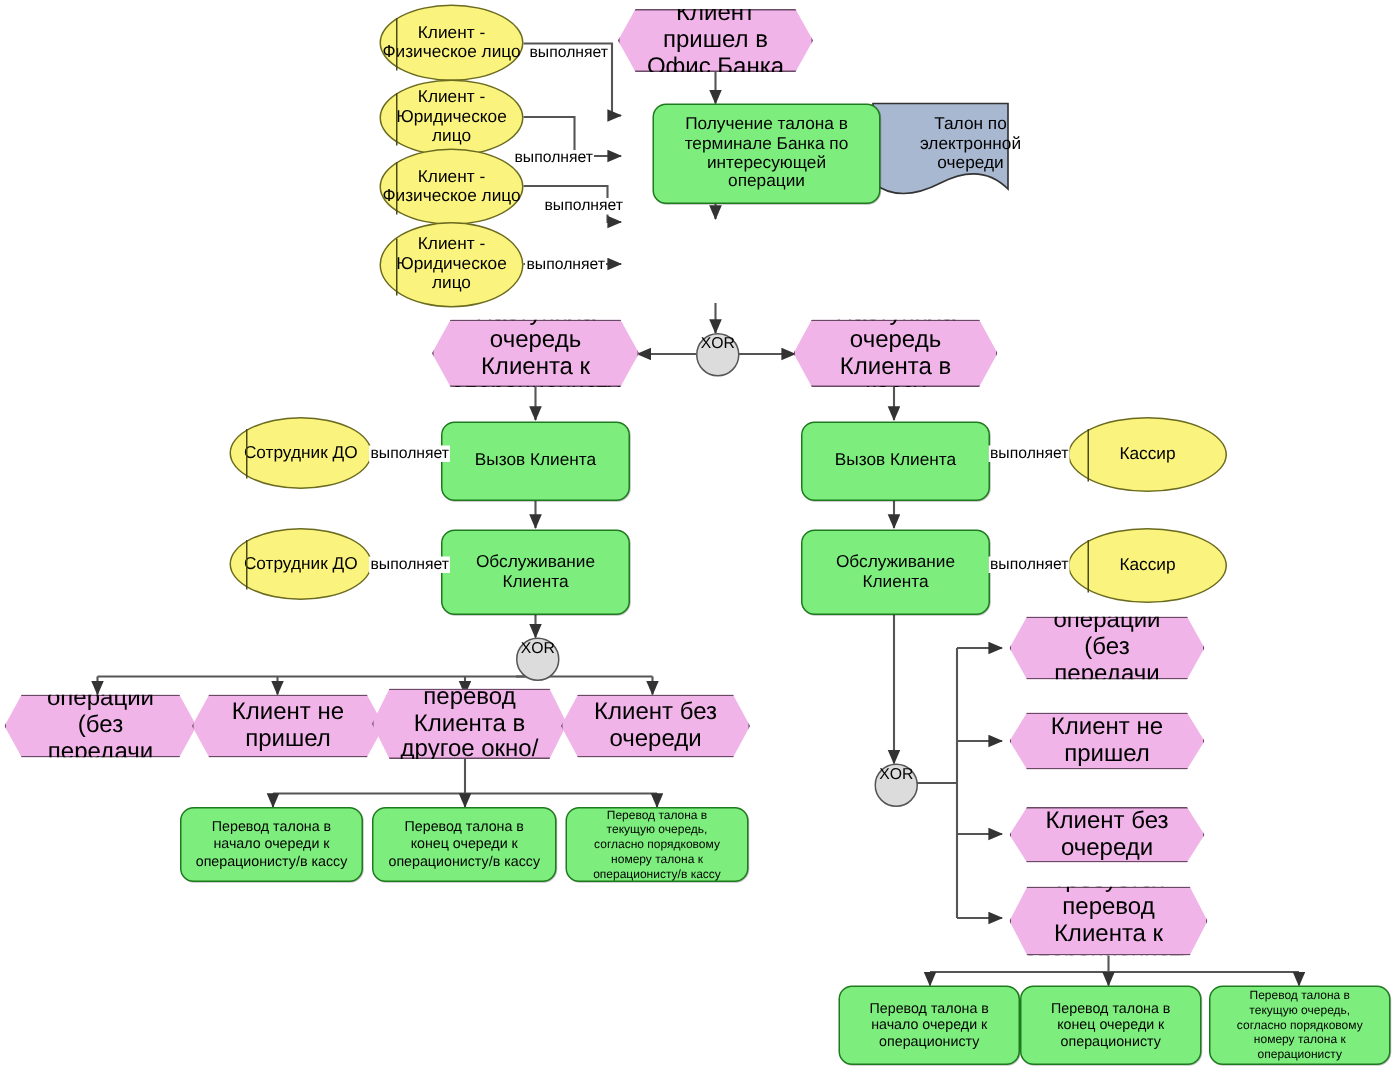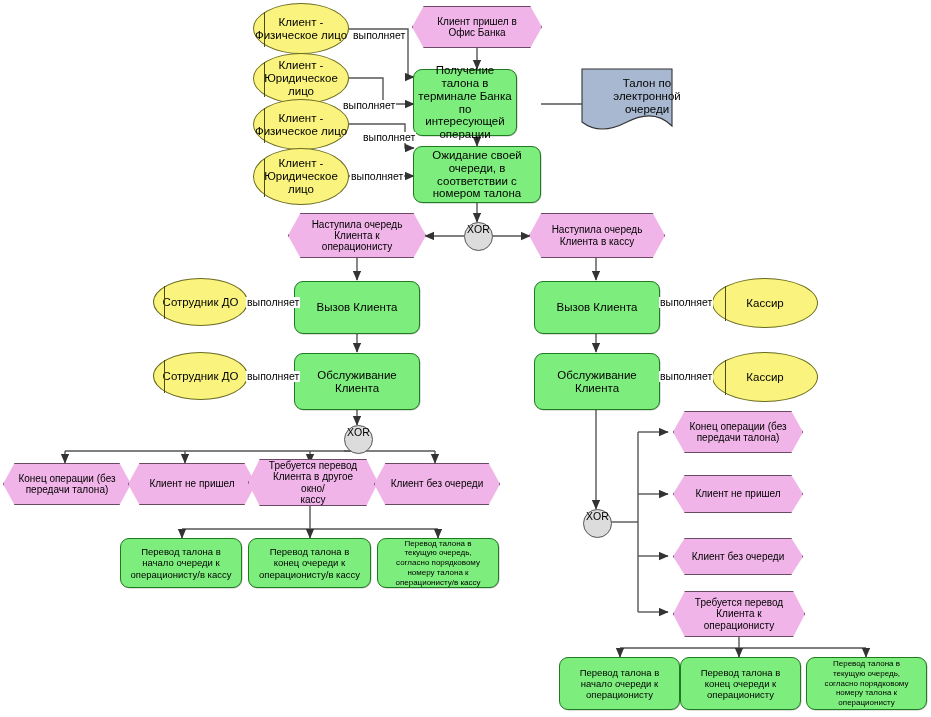--- a/index.html
+++ b/index.html
@@ -43,21 +43,21 @@
     font-size: 11.5px;
     padding: 2px 4px;
     box-shadow: 0.5px 0.5px 0 rgba(0,0,0,0.25);
   }
   .fn.small { font-size: 9.5px; line-height: 1.18; }
 
   
   .ev {
     background: #F0B4E8;
     border: 1px solid #6b4a66;
-    font-size: 10px;
+    font-size: 16px;
     padding: 2px 14px;
     clip-path: polygon(0% 50%, 9% 0%, 91% 0%, 100% 50%, 91% 100%, 9% 100%);
   }
 
   
   .org {
     background: #FAF47E;
     border: 1px solid #6b6b20;
     border-radius: 50%;
     font-size: 11.5px;
@@ -273,33 +273,27 @@
   <div class="node ev" style="left:673px; top:538px; width:130px; height:37px;">
     <span>Клиент без очереди</span>
   </div>
 
   <div class="node ev" style="left:673px; top:591px; width:132px; height:46px;">
     <span>Требуется перевод
 Клиента к
 операционисту</span>
   </div>
 
-  <div class="node fn" style="left:413px; top:69px; width:104px; height:67px;">
+  <div class="node fn" style="left:435px; top:69px; width:152px; height:67px;">
     <span>Получение талона в
 терминале Банка по
 интересующей
 операции</span>
   </div>
 
-  <div class="node fn" style="left:413px; top:146px; width:128px; height:57px;">
-    <span>Ожидание своей
-очереди, в
-соответствии с
-номером талона</span>
-  </div>
 
   <div class="node fn" style="left:294px; top:281px; width:126px; height:53px;">
     <span>Вызов Клиента</span>
   </div>
 
   <div class="node fn" style="left:294px; top:353px; width:126px; height:57px;">
     <span>Обслуживание
 Клиента</span>
   </div>
 

